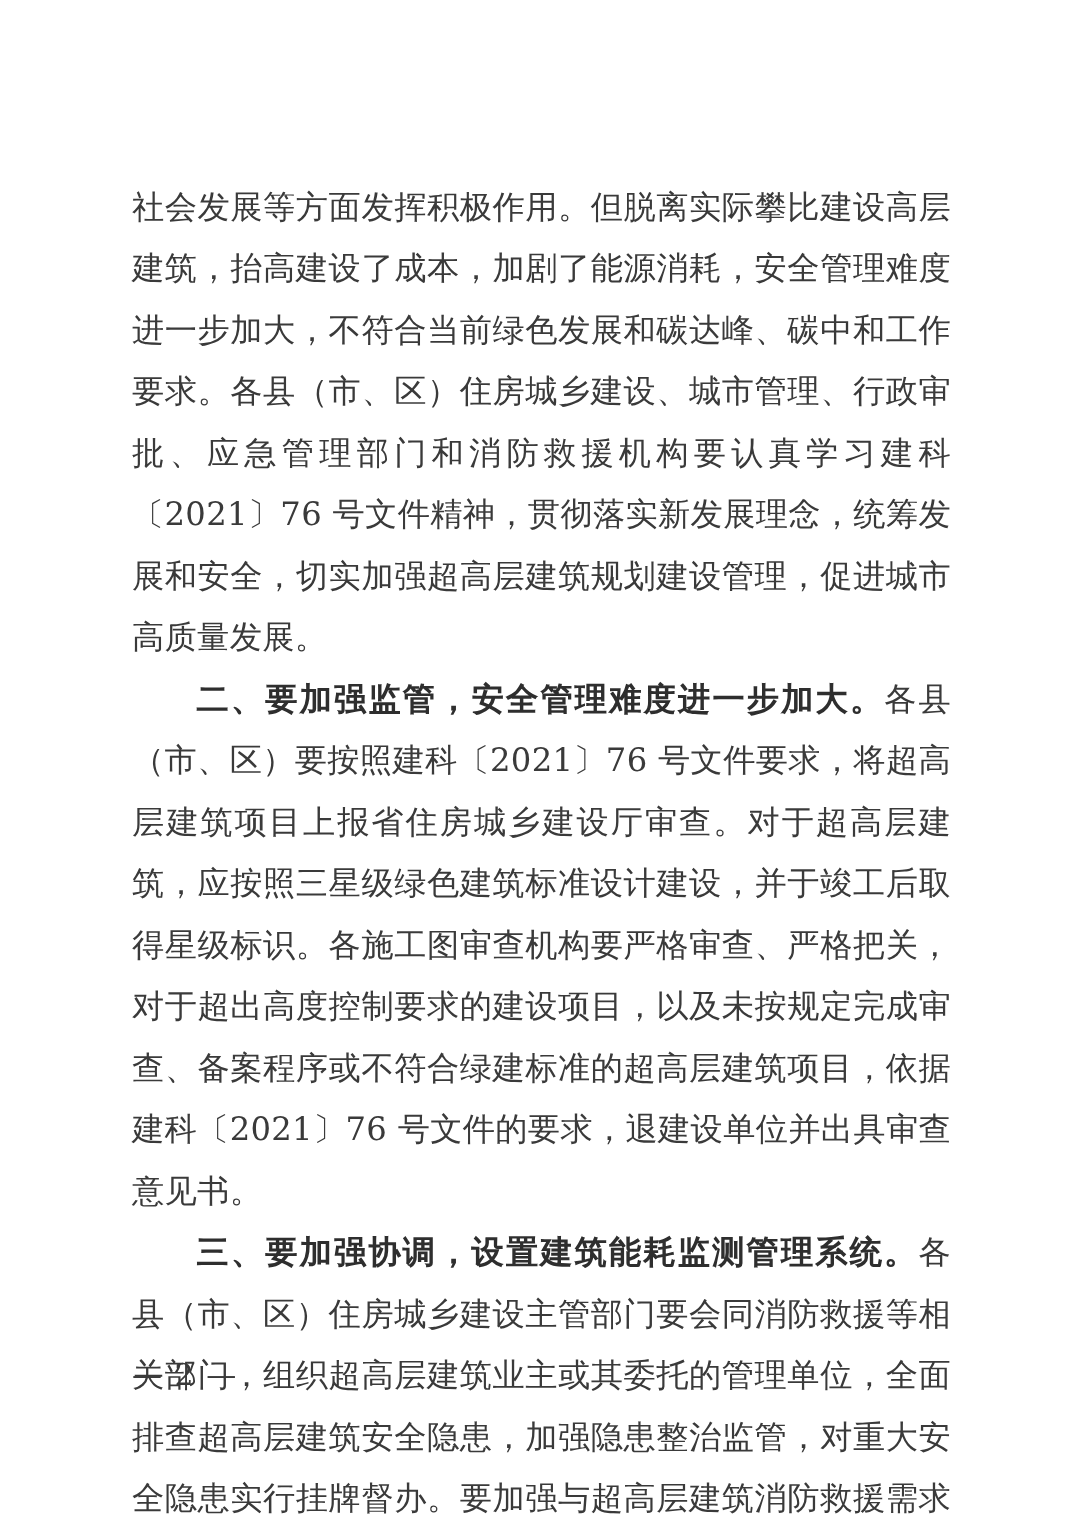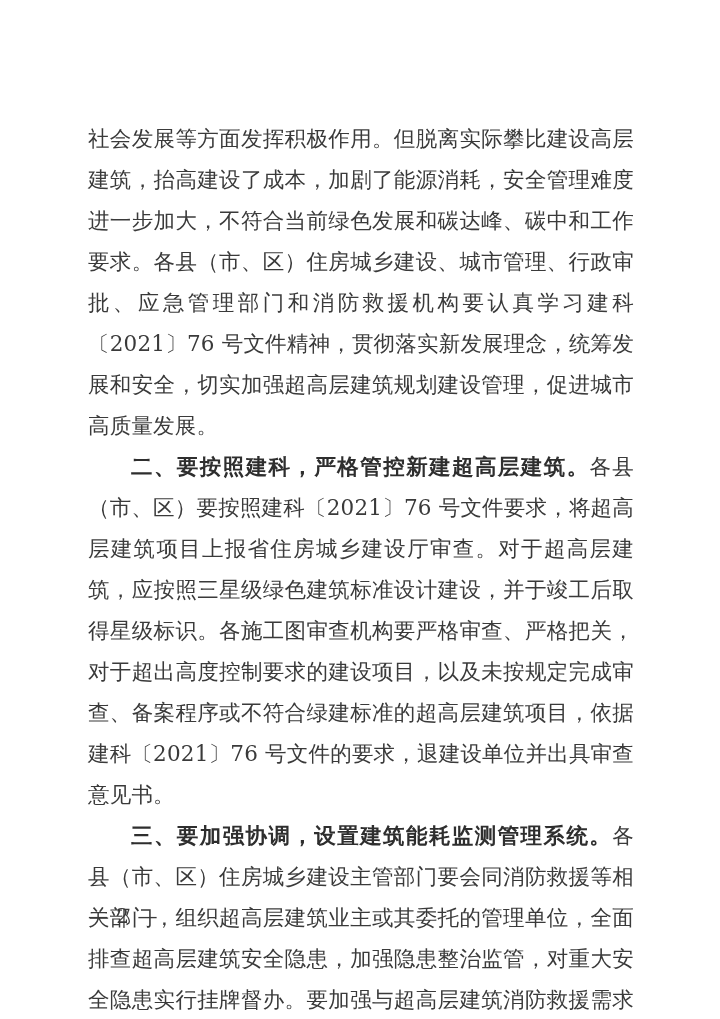--- a/index.html
+++ b/index.html
@@ -65,21 +65,21 @@
 </style>
 </head>
 <body>
 
 <div class="page">
 
   <div class="text-block">
 
     <p class="para"><span>社会发展等方面发挥积极作用。但脱离实际攀比建设高层建筑，抬高建设了成本，加剧了能源消耗，安全管理难度进一步加大，不符合当前绿色发展和碳达峰、碳中和工作要求。各县（市、区）住房城乡建设、城市管理、行政审批、应急管理部门和消防救援机构要认真学习建科〔2021〕76 号文件精神，贯彻落实新发展理念，统筹发展和安全，切实加强超高层建筑规划建设管理，促进城市高质量发展。</span></p>
 
-    <p class="para indent"><span class="heading-run">二、要按照建科，严格管控新建超高层建筑。</span><span>各县（市、区）要按照建科〔2021〕76 号文件要求，将超高层建筑项目上报省住房城乡建设厅审查。对于超高层建筑，应按照三星级绿色建筑标准设计建设，并于竣工后取得星级标识。各施工图审查机构要严格审查、严格把关，对于超出高度控制要求的建设项目，以及未按规定完成审查、备案程序或不符合绿建标准的超高层建筑项目，依据建科〔2021〕76 号文件的要求，退建设单位并出具审查意见书。</span></p>
+    <p class="para indent"><span class="heading-run">二、要加强监管，安全管理难度进一步加大。</span><span>各县（市、区）要按照建科〔2021〕76 号文件要求，将超高层建筑项目上报省住房城乡建设厅审查。对于超高层建筑，应按照三星级绿色建筑标准设计建设，并于竣工后取得星级标识。各施工图审查机构要严格审查、严格把关，对于超出高度控制要求的建设项目，以及未按规定完成审查、备案程序或不符合绿建标准的超高层建筑项目，依据建科〔2021〕76 号文件的要求，退建设单位并出具审查意见书。</span></p>
 
     <p class="para indent"><span class="heading-run">三、要加强协调，设置建筑能耗监测管理系统。</span><span>各县（市、区）住房城乡建设主管部门要会同消防救援等相关部门，组织超高层建筑业主或其委托的管理单位，全面排查超高层建筑安全隐患，加强隐患整治监管，对重大安全隐患实行挂牌督办。要加强与超高层建筑消防救援需求相匹配的消防救援能力建设，属地消防救援机构要加强对超高层建筑的督导调研，每年组织一次实战演练。各县市区住房城乡建设主管部门要指导超高层建筑业主或其委托的管理单位，设置建筑能耗监测管理系统，优化运行能耗管理；制定超</span></p>
 
   </div>
 
   <div class="page-footer">— 2 —</div>
 
 </div>
 
 </body></html>

